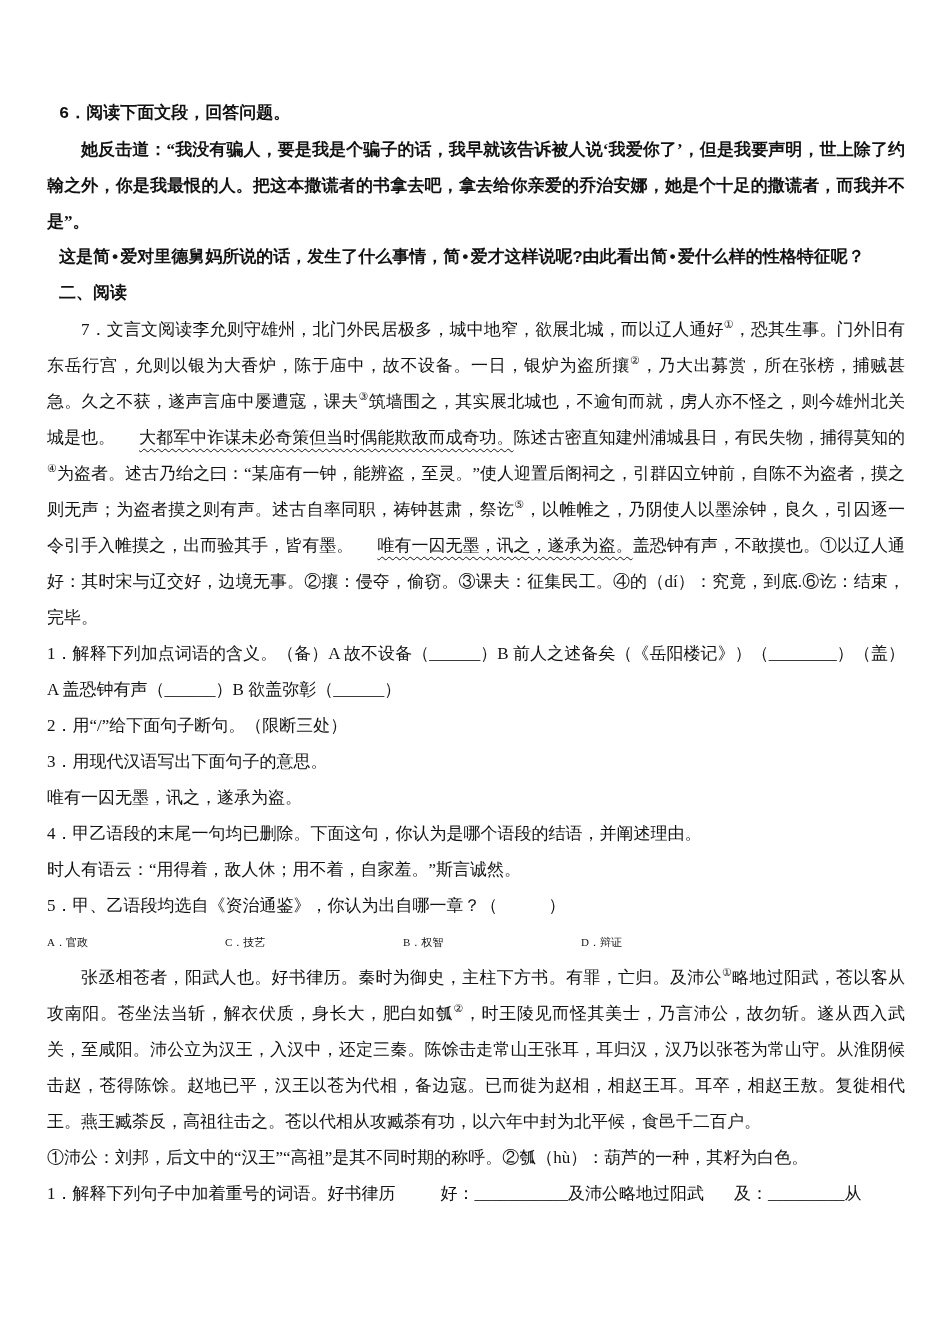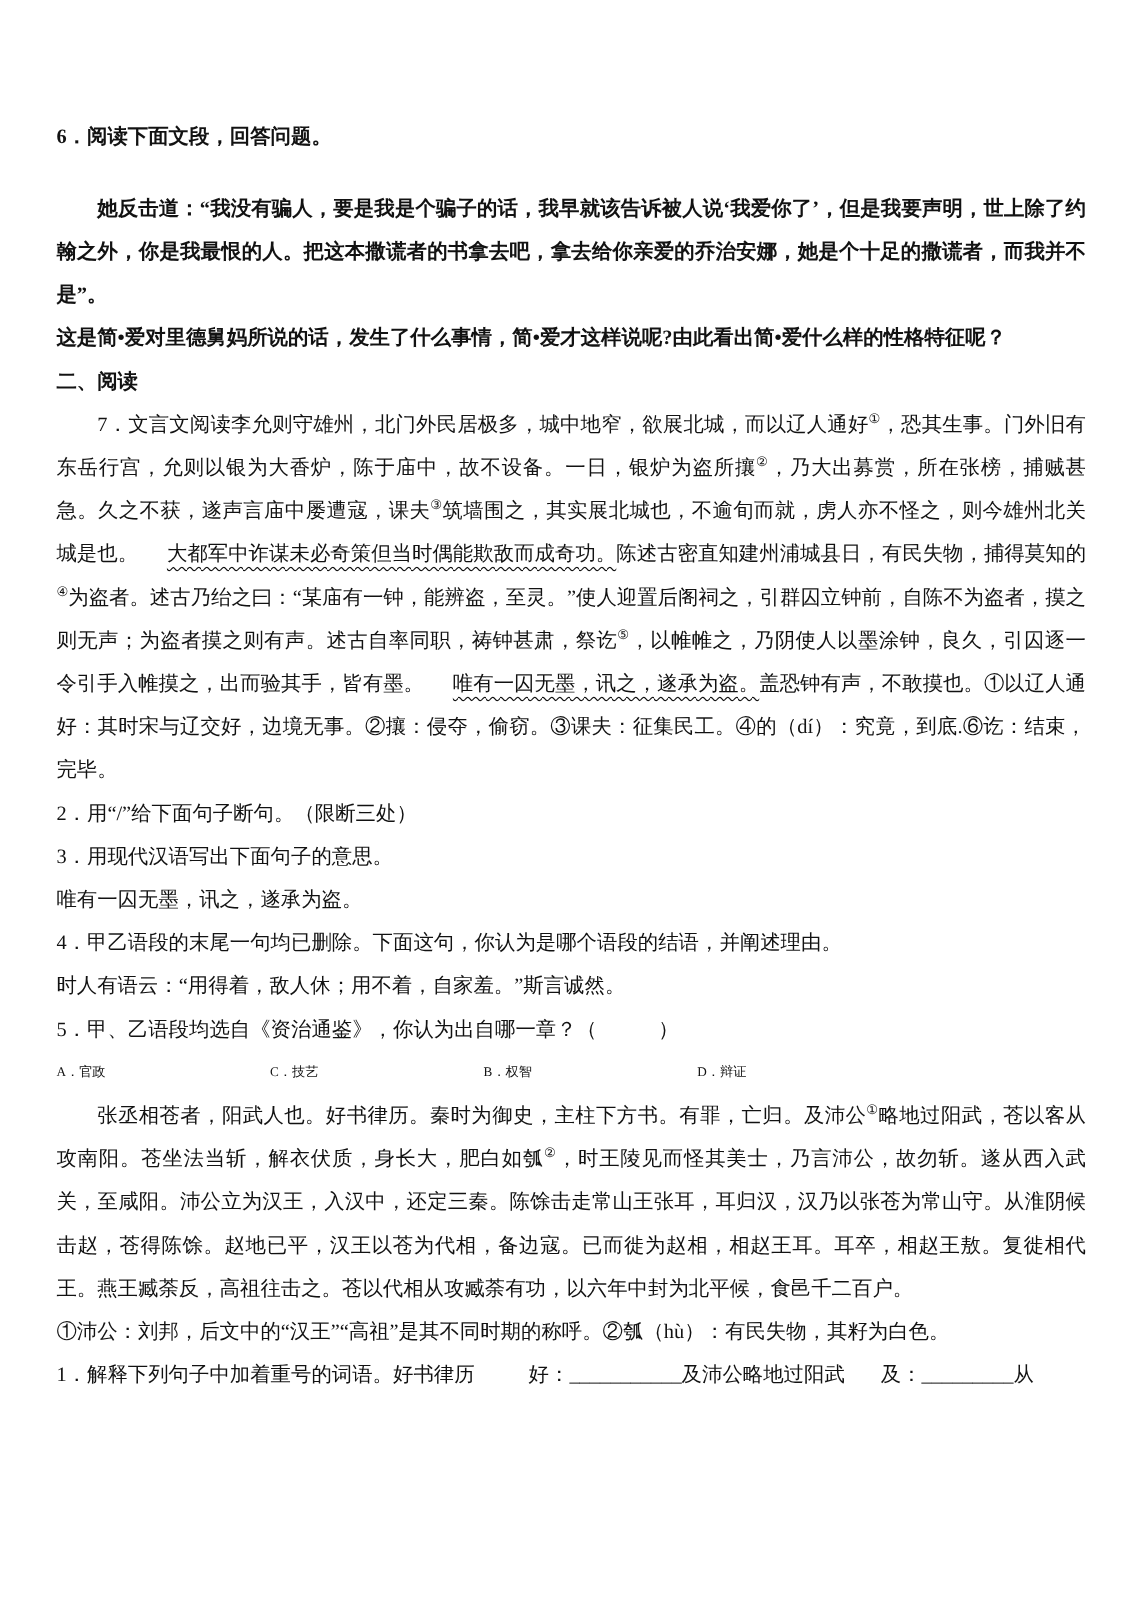--- a/index.html
+++ b/index.html
@@ -13,24 +13,25 @@
     color:#121212;
     overflow:hidden;
   }
   .para {
     font-size:17px;
     line-height:36px;
     text-align:justify;
   }
   .indent { text-indent:2em; }
   .bold-sans {
-    font-family:Liberation Serif, serif;
+    font-family:Liberation Mono, monospace;
     font-weight:bold;
+    margin-left:12px;
   }
-  .quote { font-weight:bold;margin-top:24px; }
+  .quote { font-weight:bold; }
   sup.fn {
     font-size:11px;
     vertical-align:super;
     line-height:0;
   }
   .wavy {
     text-decoration:underline;
     text-decoration-style:wavy;
     text-decoration-thickness:1px;
     text-underline-offset:5px;
@@ -55,20 +56,21 @@
   <p class="para bold-sans">6．阅读下面文段，回答问题。</p>
 
   <p class="para indent quote">她反击道：“我没有骗人，要是我是个骗子的话，我早就该告诉被人说‘我爱你了’，但是我要声明，世上除了约翰之外，你是我最恨的人。把这本撒谎者的书拿去吧，拿去给你亲爱的乔治安娜，她是个十足的撒谎者，而我并不是”。</p>
 
   <p class="para bold-sans">这是简•爱对里德舅妈所说的话，发生了什么事情，简•爱才这样说呢?由此看出简•爱什么样的性格特征呢？</p>
 
   <p class="para bold-sans">二、阅读</p>
 
   <p class="para indent"><span>7．文言文阅读李允则守雄州，北门外民居极多，城中地窄，欲展北城，而以辽人通好</span><sup class="fn">①</sup><span>，恐其生事。门外旧有东岳行宫，允则以银为大香炉，陈于庙中，故不设备。一日，银炉为盗所攘</span><sup class="fn">②</sup><span>，乃大出募赏，所在张榜，捕贼甚急。久之不获，遂声言庙中屡遭寇，课夫</span><sup class="fn">③</sup><span>筑墙围之，其实展北城也，不逾旬而就，虏人亦不怪之，则今雄州北关城是也。</span><span class="wavy">大都军中诈谋未必奇策但当时偶能欺敌而成奇功。</span><span>陈述古密直知建州浦城县日，有民失物，捕得莫知的</span><sup class="fn">④</sup><span>为盗者。述古乃绐之曰：“某庙有一钟，能辨盗，至灵。”使人迎置后阁祠之，引群囚立钟前，自陈不为盗者，摸之则无声；为盗者摸之则有声。述古自率同职，祷钟甚肃，祭讫</span><sup class="fn">⑤</sup><span>，以帷帷之，乃阴使人以墨涂钟，良久，引囚逐一令引手入帷摸之，出而验其手，皆有墨。</span><span class="wavy">唯有一囚无墨，讯之，遂承为盗。</span><span>盖恐钟有声，不敢摸也。①以辽人通好：其时宋与辽交好，边境无事。②攘：侵夺，偷窃。③课夫：征集民工。④的（dí）：究竟，到底.⑥讫：结束，完毕。</span></p>
 
+  <p class="para">1．解释下列加点词语的含义。（备）A 故不设备（______）B 前人之述备矣（《岳阳楼记》）（________）（盖）A 盖恐钟有声（______）B 欲盖弥彰（______）</p>
 
   <p class="para">2．用“/”给下面句子断句。（限断三处）</p>
 
 
   <p class="para">3．用现代汉语写出下面句子的意思。</p>
 
   <p class="para">唯有一囚无墨，讯之，遂承为盗。</p>
 
   <p class="para">4．甲乙语段的末尾一句均已删除。下面这句，你认为是哪个语段的结语，并阐述理由。</p>
 
@@ -79,17 +81,17 @@
   <div class="options">
     <span class="opt">A．官政</span>
     <span class="opt">C．技艺</span>
     <span class="opt">B．权智</span>
     <span class="opt">D．辩证</span>
   </div>
 
 
   <p class="para indent"><span>张丞相苍者，阳武人也。好书律历。秦时为御史，主柱下方书。有罪，亡归。及沛公</span><sup class="fn">①</sup><span>略地过阳武，苍以客从攻南阳。苍坐法当斩，解衣伏质，身长大，肥白如瓠</span><sup class="fn">②</sup><span>，时王陵见而怪其美士，乃言沛公，故勿斩。遂从西入武关，至咸阳。沛公立为汉王，入汉中，还定三秦。陈馀击走常山王张耳，耳归汉，汉乃以张苍为常山守。从淮阴候击赵，苍得陈馀。赵地已平，汉王以苍为代相，备边寇。已而徙为赵相，相赵王耳。耳卒，相赵王敖。复徙相代王。燕王臧荼反，高祖往击之。苍以代相从攻臧荼有功，以六年中封为北平候，食邑千二百户。</span></p>
 
-  <p class="para">①沛公：刘邦，后文中的“汉王”“高祖”是其不同时期的称呼。②瓠（hù）：有民失物，其籽为白色。</p>
+  <p class="para">①沛公：刘邦，后文中的“汉王”“高祖”是其不同时期的称呼。②瓠（hù）：葫芦的一种，其籽为白色。</p>
 
   <p class="para"><span>1．解释下列句子中加着重号的词语。</span><span>好书律历</span><span class="gap-lg">好：</span><span>___________</span><span>及沛公略地过阳武</span><span class="gap-md">及：</span><span>_________</span><span>从</span></p>
 
 </div>
 
 </body></html>

